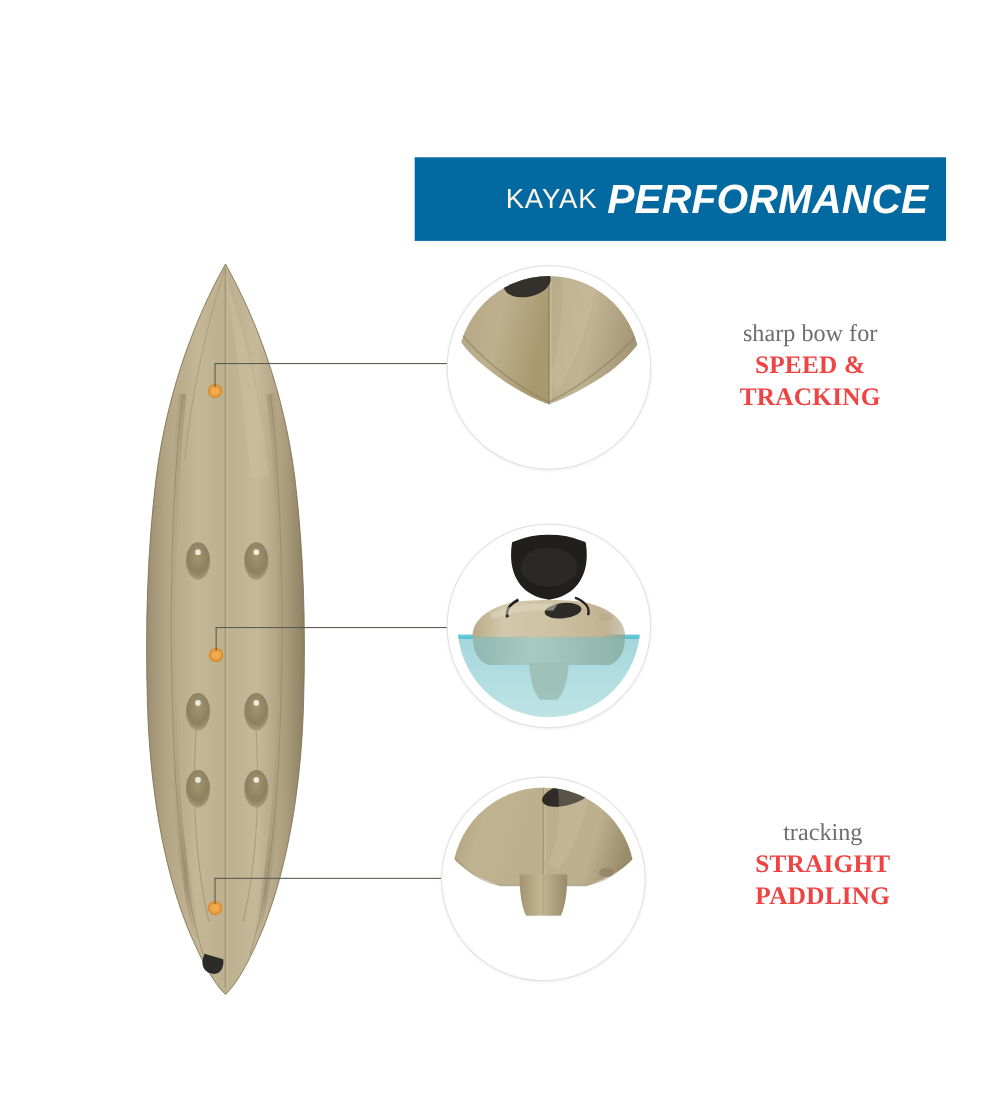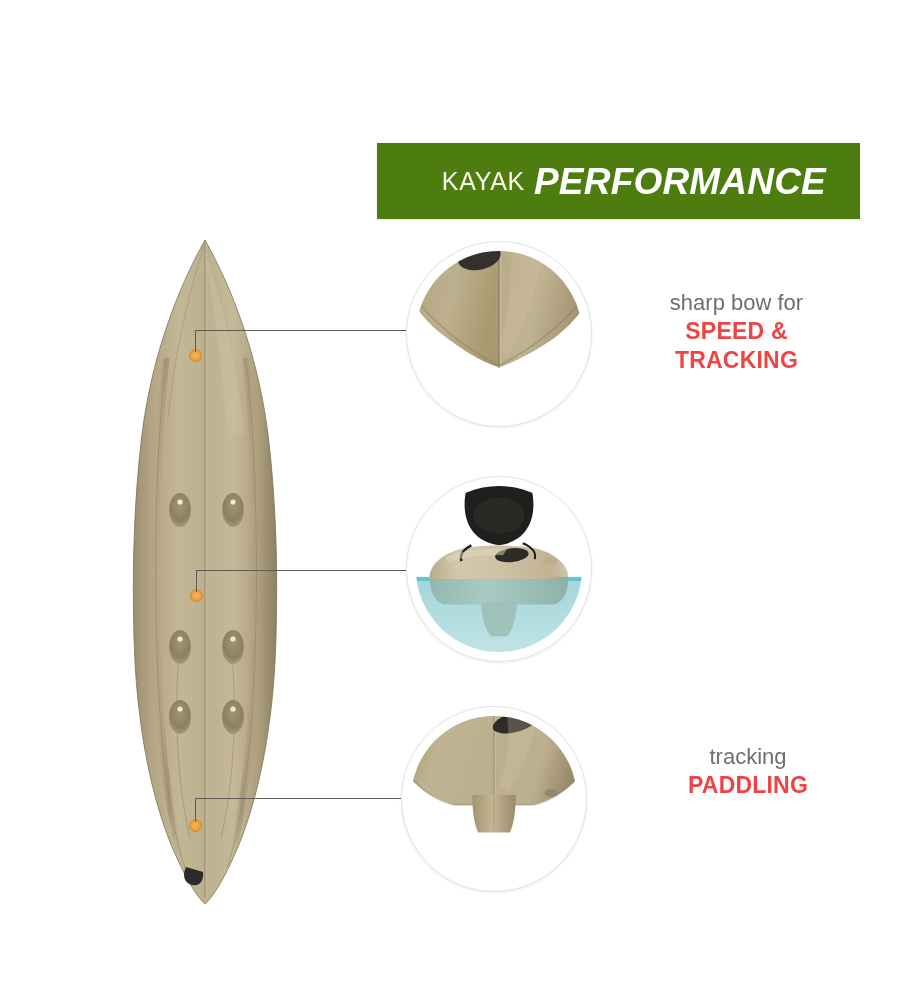--- a/index.html
+++ b/index.html
@@ -13,25 +13,25 @@
     position: relative;
     width: 900px; height: 1000px;
     background: #ffffff;
   }
 
   
   #header-banner {
     position: absolute;
     left: 377px; top: 143px;
     width: 483px; height: 76px;
-    background: #4d7c0f;
+    background: #0369a1;
     display: flex;
     align-items: center;
     justify-content: flex-end;
-    padding-right: 34px;
+    padding-right: 16px;
     box-shadow: 0 1px 2px rgba(0,0,0,0.10);
   }
   #banner-kayak {
     color: #fdf6ec;
     font-size: 25px;
     font-weight: 400;
     letter-spacing: 0.7px;
   }
   #banner-performance {
     color: #ffffff;
@@ -82,20 +82,21 @@
     position: relative;
     background: #ffffff;
   }
   .detail-inner svg { display: block; width: 100%; height: 100%; }
 
   
   .callout {
     position: absolute;
     text-align: center;
     line-height: 1.27;
+    font-family: Liberation Serif, serif;
   }
   .callout .plain {
     display: block;
     color: #6e6e6e;
     font-size: 22px;
     font-weight: 400;
   }
   .callout .emph {
     display: block;
     color: #ef4444;
@@ -325,16 +326,17 @@
 
   <div class="callout" style="left:634px; top:289px; width:205px;">
     <span class="plain">sharp bow for</span>
     <span class="emph">SPEED &amp;</span>
     <span class="emph">TRACKING</span>
   </div>
 
 
   <div class="callout" style="left:648px; top:743px; width:200px;">
     <span class="plain">tracking</span>
+    <span class="emph">STRAIGHT</span>
     <span class="emph">PADDLING</span>
   </div>
 
 </div>
 
 </body></html>

